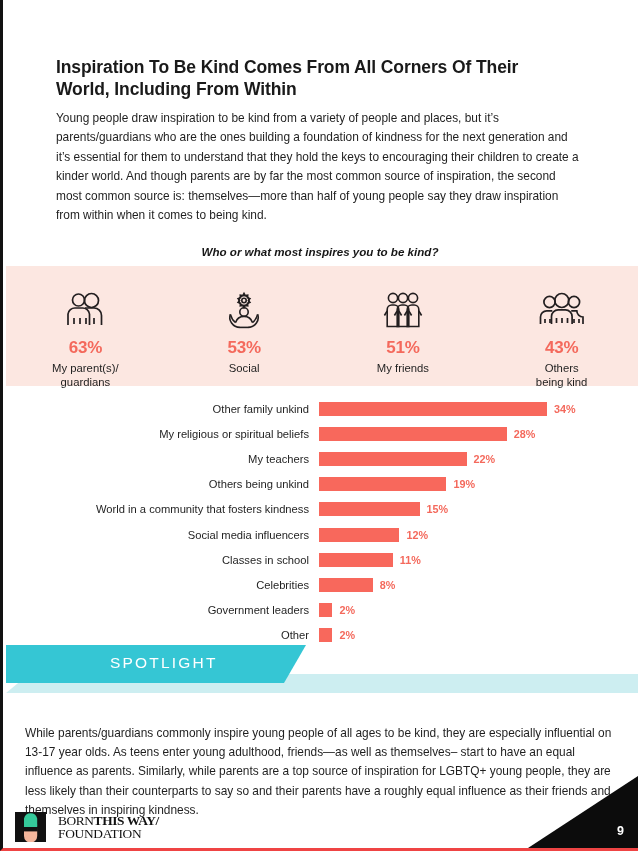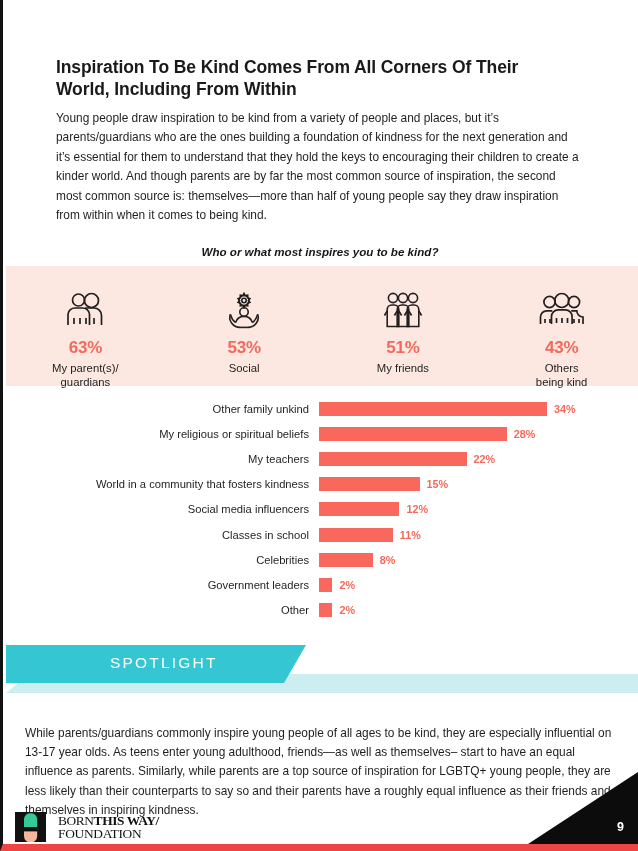--- a/index.html
+++ b/index.html
@@ -12,21 +12,21 @@
     -webkit-font-smoothing: antialiased;
   }
   #page {
     position: relative;
     width: 638px;
     height: 851px;
     background: #ffffff;
     overflow: hidden;
     box-sizing: border-box;
     border-left: 3px solid #111111;
-    border-bottom: 7px solid #ef4444;
+    border-bottom: 3px solid #ef4444;
   }
 
   
   .headline {
     position: absolute;
     left: 53px;
     top: 44px;
     width: 505px;
     font-size: 17.5px;
     font-weight: bold;
@@ -321,20 +321,27 @@
         </div>
       </div>
       <div class="bar-row">
         <div class="bar-label">My teachers</div>
         <div class="bar-track">
           <div class="bar-fill" style="width: 147.529px; background: rgb(248, 104, 92);"></div>
           <div class="bar-value" style="color: rgb(244, 105, 92);">22%</div>
         </div>
       </div>
       <div class="bar-row">
+        <div class="bar-label">Others being unkind</div>
+        <div class="bar-track">
+          <div class="bar-fill" style="width: 127.412px; background: rgb(248, 104, 92);"></div>
+          <div class="bar-value" style="color: rgb(244, 105, 92);">19%</div>
+        </div>
+      </div>
+      <div class="bar-row">
         <div class="bar-label">World in a community that fosters kindness</div>
         <div class="bar-track">
           <div class="bar-fill" style="width: 100.588px; background: rgb(248, 104, 92);"></div>
           <div class="bar-value" style="color: rgb(244, 105, 92);">15%</div>
         </div>
       </div>
       <div class="bar-row">
         <div class="bar-label">Social media influencers</div>
         <div class="bar-track">
           <div class="bar-fill" style="width: 80.4706px; background: rgb(248, 104, 92);"></div>

